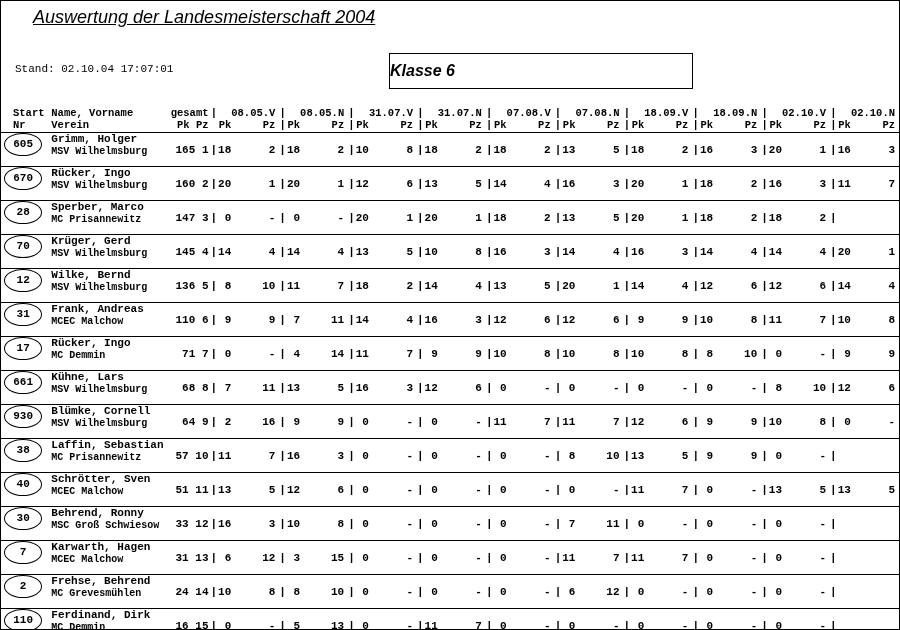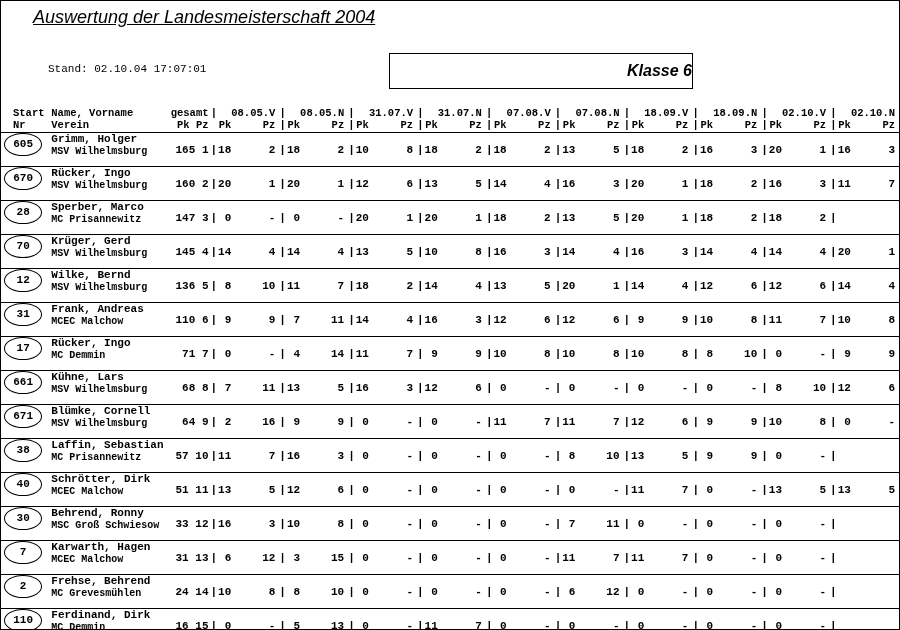--- a/index.html
+++ b/index.html
@@ -34,32 +34,31 @@
     margin-left: 20px;
   }
   #stand {
     position: absolute;
     left: 14px;
     top: 62px;
     font-family: "Liberation Mono", monospace;
     font-size: 11px;
     letter-spacing: 0px;
     white-space: nowrap;
-    margin-left: 33px;
   }
   #klasse-box {
     position: absolute;
     left: 388px;
     top: 52px;
     width: 302px;
     height: 34px;
     border: 1px solid #000;
     display: flex;
     align-items: center;
-    justify-content: flex-end;
+    justify-content: flex-start;
   }
   #klasse-box span {
     font-family: "Liberation Sans", sans-serif;
     font-style: italic;
     font-weight: bold;
     font-size: 16px;
   }
 
   
   #table-area {
@@ -559,21 +558,21 @@
             <td class="numcell c-pk">0</td>
             <td class="numcell c-pz">-</td>
             <td class="numcell c-sep sepbar">|</td>
             <td class="numcell c-pk">8</td>
             <td class="numcell c-pz">10</td>
             <td class="numcell c-sep sepbar">|</td>
             <td class="numcell c-pk">12</td>
             <td class="numcell c-pz">6</td>
           </tr>
           <tr class="data-row">
-            <td class="startcell"><span class="oval">671</span></td>
+            <td class="startcell"><span class="oval">930</span></td>
             <td class="namecell">
               <div class="nm">Blümke, Cornell</div>
               <div class="vr">MSV Wilhelmsburg</div>
             </td>
             <td class="numcell c-gesamt"><span>64</span> <span>9</span></td>
             <td class="numcell c-sep sepbar">|</td>
             <td class="numcell c-pk">2</td>
             <td class="numcell c-pz">16</td>
             <td class="numcell c-sep sepbar">|</td>
             <td class="numcell c-pk">9</td>
@@ -637,21 +636,21 @@
             <td class="numcell c-sep sepbar">|</td>
             <td class="numcell c-pk">0</td>
             <td class="numcell c-pz">-</td>
             <td class="numcell c-sep sepbar">|</td>
             <td class="numcell c-pk"></td>
             <td class="numcell c-pz"></td>
           </tr>
           <tr class="data-row">
             <td class="startcell"><span class="oval">40</span></td>
             <td class="namecell">
-              <div class="nm">Schrötter, Dirk</div>
+              <div class="nm">Schrötter, Sven</div>
               <div class="vr">MCEC Malchow</div>
             </td>
             <td class="numcell c-gesamt"><span>51</span> <span>11</span></td>
             <td class="numcell c-sep sepbar">|</td>
             <td class="numcell c-pk">13</td>
             <td class="numcell c-pz">5</td>
             <td class="numcell c-sep sepbar">|</td>
             <td class="numcell c-pk">12</td>
             <td class="numcell c-pz">6</td>
             <td class="numcell c-sep sepbar">|</td>

